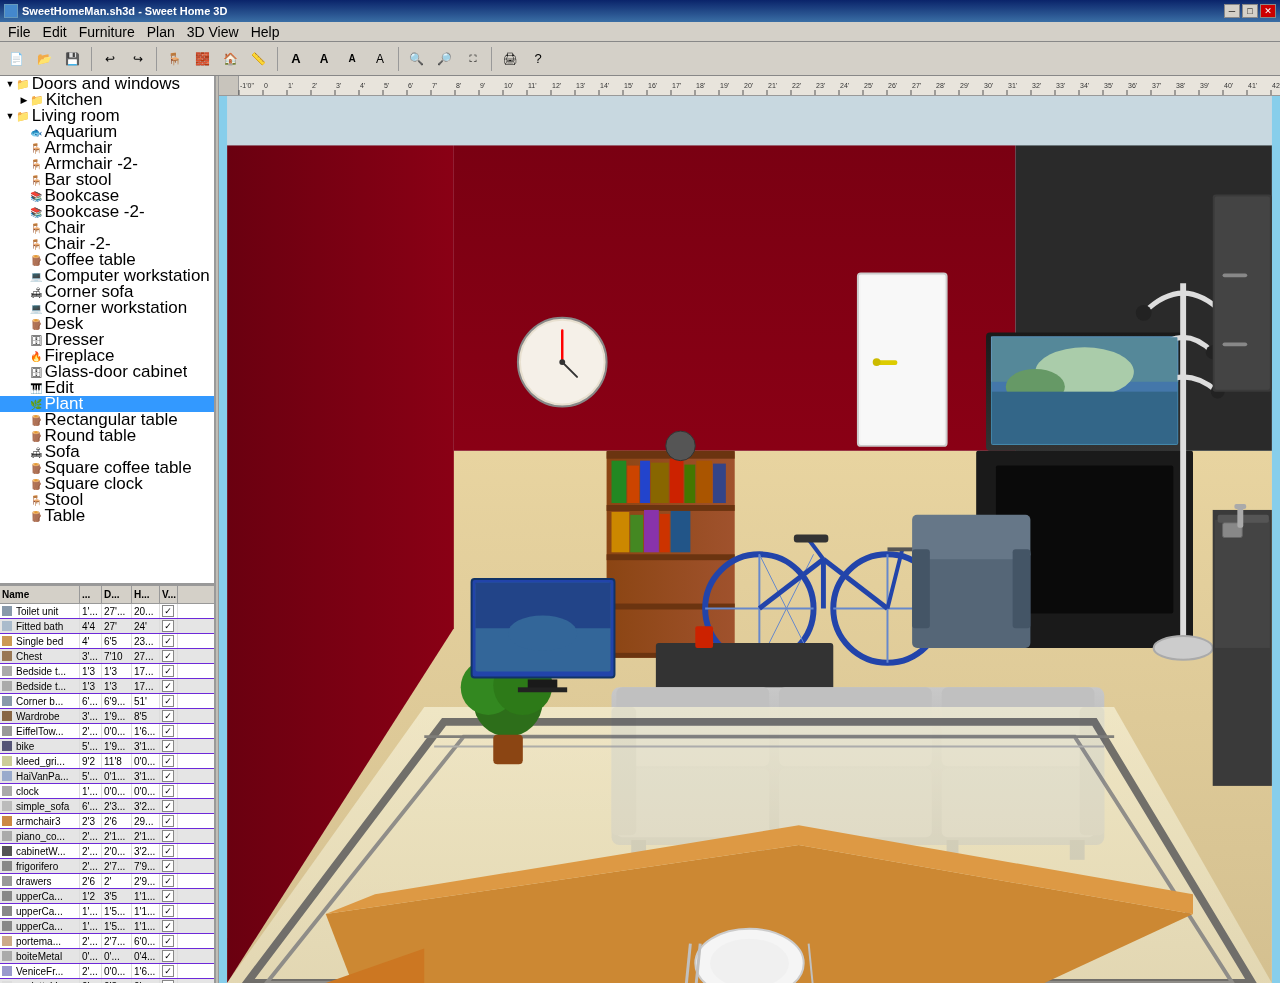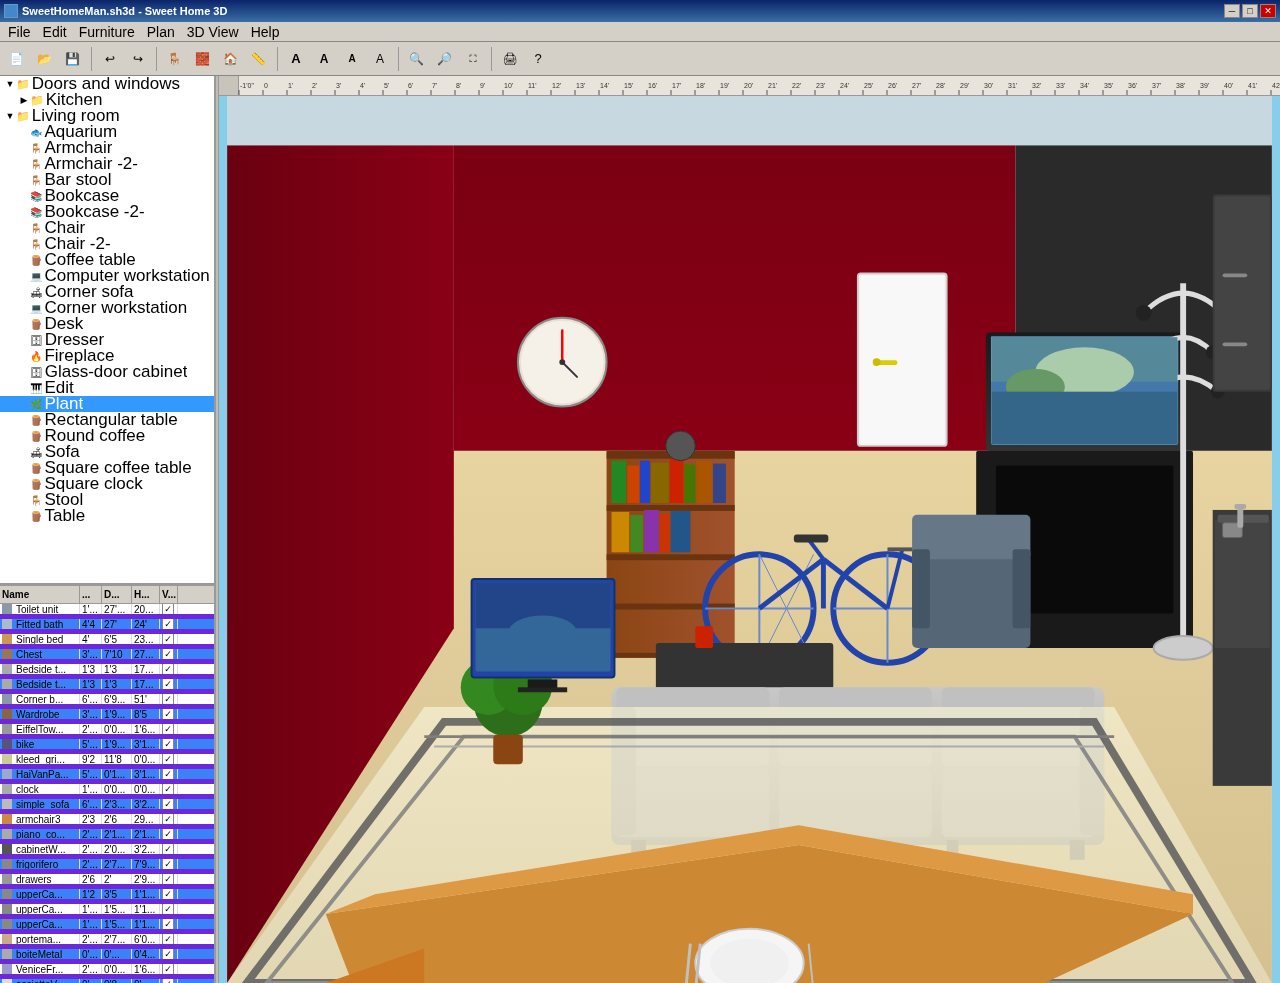--- a/index.html
+++ b/index.html
@@ -117,23 +117,23 @@
       border-right: 1px solid #999;
       height: 100%;
       display: flex;
       align-items: center;
       overflow: hidden;
     }
     .props-row {
       display: flex;
       height: 15px;
       align-items: center;
-      border-bottom: 5px solid #6d28d9;
-    }
-    .props-row.alt { background: #3b82f6; }
+      border-bottom: 1px solid #6d28d9;
+    }
+    .props-row.alt { background: #e5e5e5; }
     .props-cell {
       font-size: 10px;
       padding: 0 2px;
       border-right: 1px solid #ddd;
       height: 100%;
       display: flex;
       align-items: center;
       overflow: hidden;
       white-space: nowrap;
       text-overflow: ellipsis;
@@ -355,21 +355,21 @@
         <span class="item-text">Plant</span>
       </div>
       <div class="tree-item item-indent-1">
         <span class="expand-icon"></span>
         <span style="font-size:10px;margin-right:2px;">🪵</span>
         <span class="item-text">Rectangular table</span>
       </div>
       <div class="tree-item item-indent-1">
         <span class="expand-icon"></span>
         <span style="font-size:10px;margin-right:2px;">🪵</span>
-        <span class="item-text">Round coffee</span>
+        <span class="item-text">Round table</span>
       </div>
       <div class="tree-item item-indent-1">
         <span class="expand-icon"></span>
         <span style="font-size:10px;margin-right:2px;">🛋</span>
         <span class="item-text">Sofa</span>
       </div>
       <div class="tree-item item-indent-1">
         <span class="expand-icon"></span>
         <span style="font-size:10px;margin-right:2px;">🪵</span>
         <span class="item-text">Square coffee table</span>

